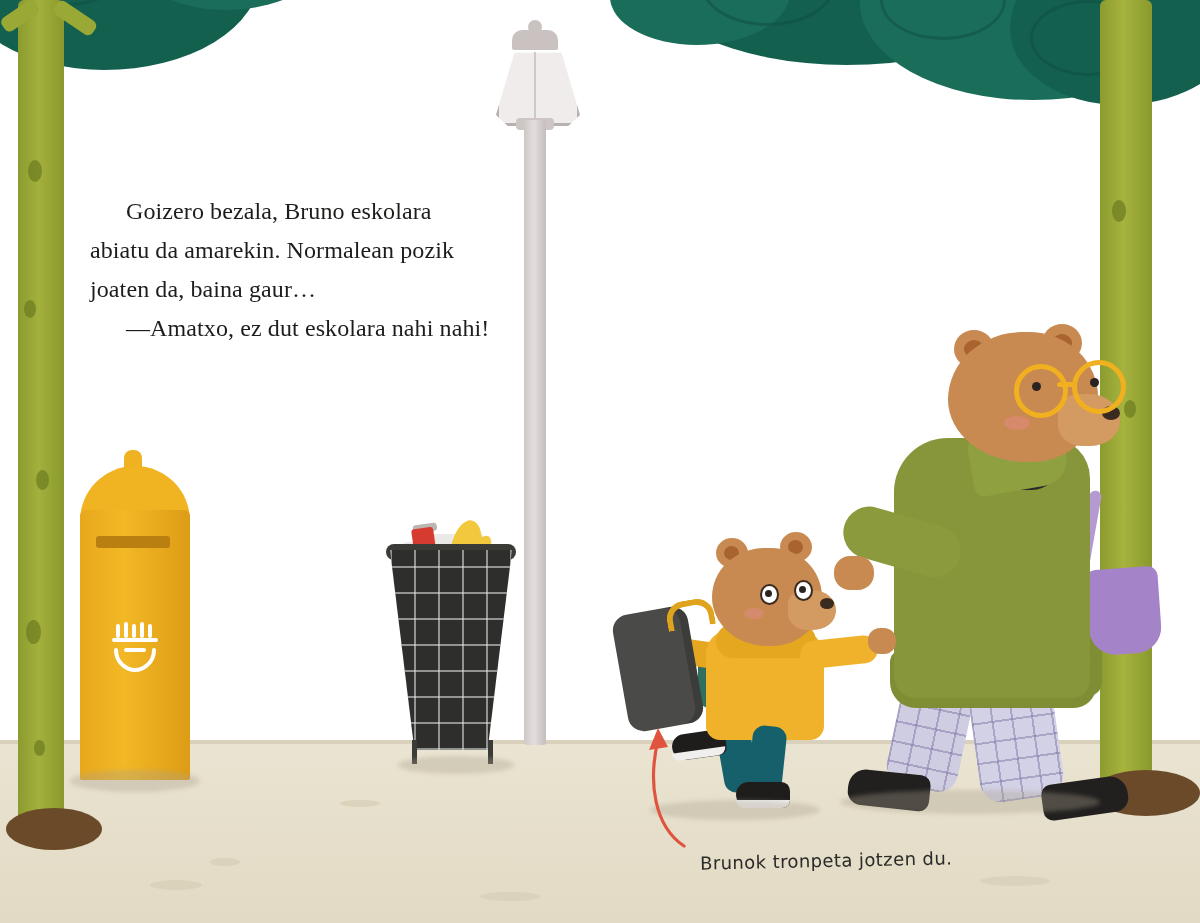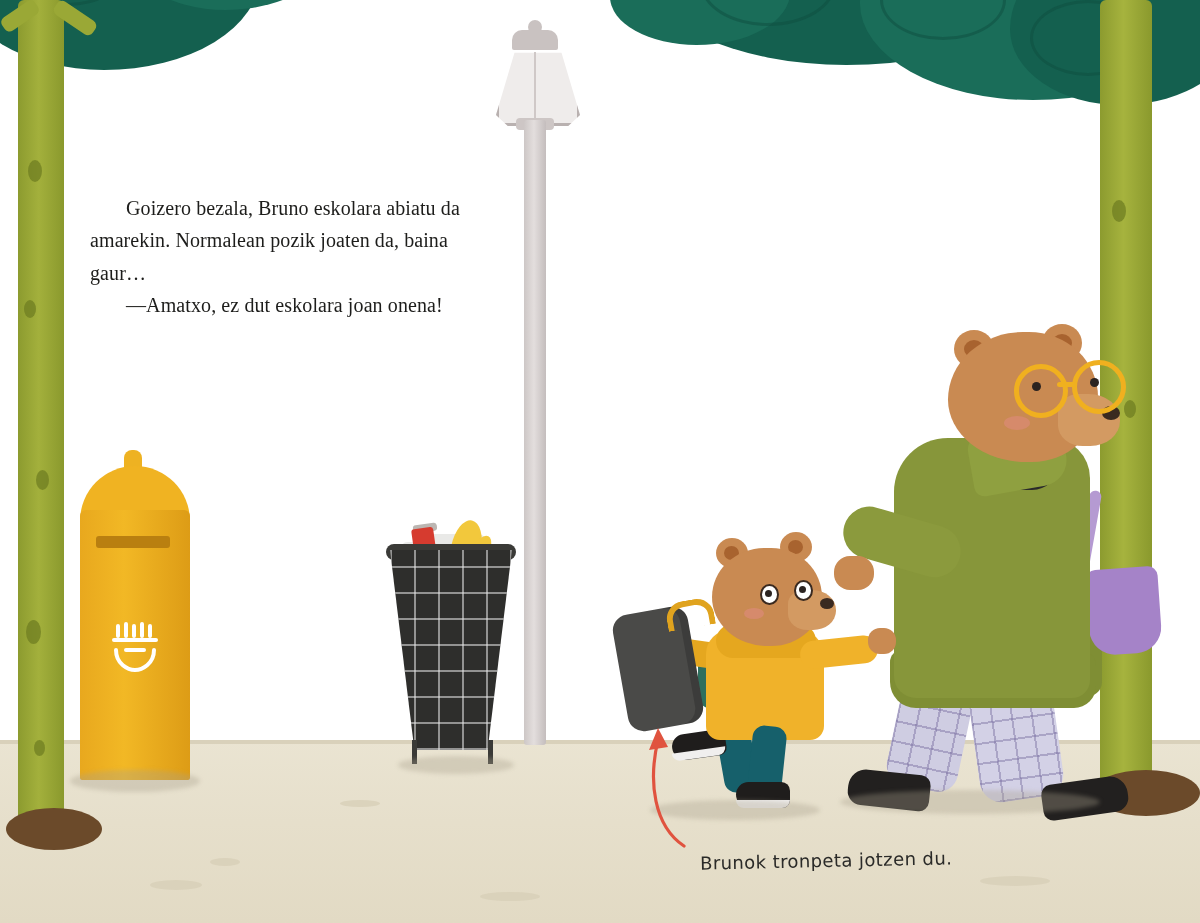--- a/index.html
+++ b/index.html
@@ -37,21 +37,21 @@
     position: absolute;
     border-radius: 50%;
     background: #d8d0b8;
     opacity: .85;
   }
 
   
   .textblock {
     position: absolute;
     color: #1d1d1b;
-    font-size: 20px;
+    font-size: 24px;
     line-height: 1.62;
     letter-spacing: .1px;
   }
   #text-left {
     left: 90px;
     top: 192px;
     width: 400px;
   }
   #text-right {
     left: 690px;
@@ -633,19 +633,19 @@
   </div>
   <div class="shadow-blob" style="left:650px;top:800px;width:170px;height:20px;"></div>
 
   <svg class="arrow-svg" width="110" height="140" viewBox="0 0 110 140">
     <path d="M66 128 C 36 108, 30 64, 40 22" fill="none" stroke="#e0533f" stroke-width="3.2" stroke-linecap="round"></path>
     <path d="M40 10 L31 32 L50 29 Z" fill="#e0533f"></path>
   </svg>
 
   <div class="textblock" id="text-left">
     <p class="para indent">Goizero bezala, Bruno eskolara abiatu da amarekin. Normalean pozik joaten da, baina gaur…</p>
-    <p class="para indent">—Amatxo, ez dut eskolara joan onena!</p>
+    <p class="para indent">—Amatxo, ez dut eskolara nahi nahi!</p>
   </div>
 
 
   <div class="caption">Brunok tronpeta jotzen du.</div>
 
 </div>
 
 </body></html>

